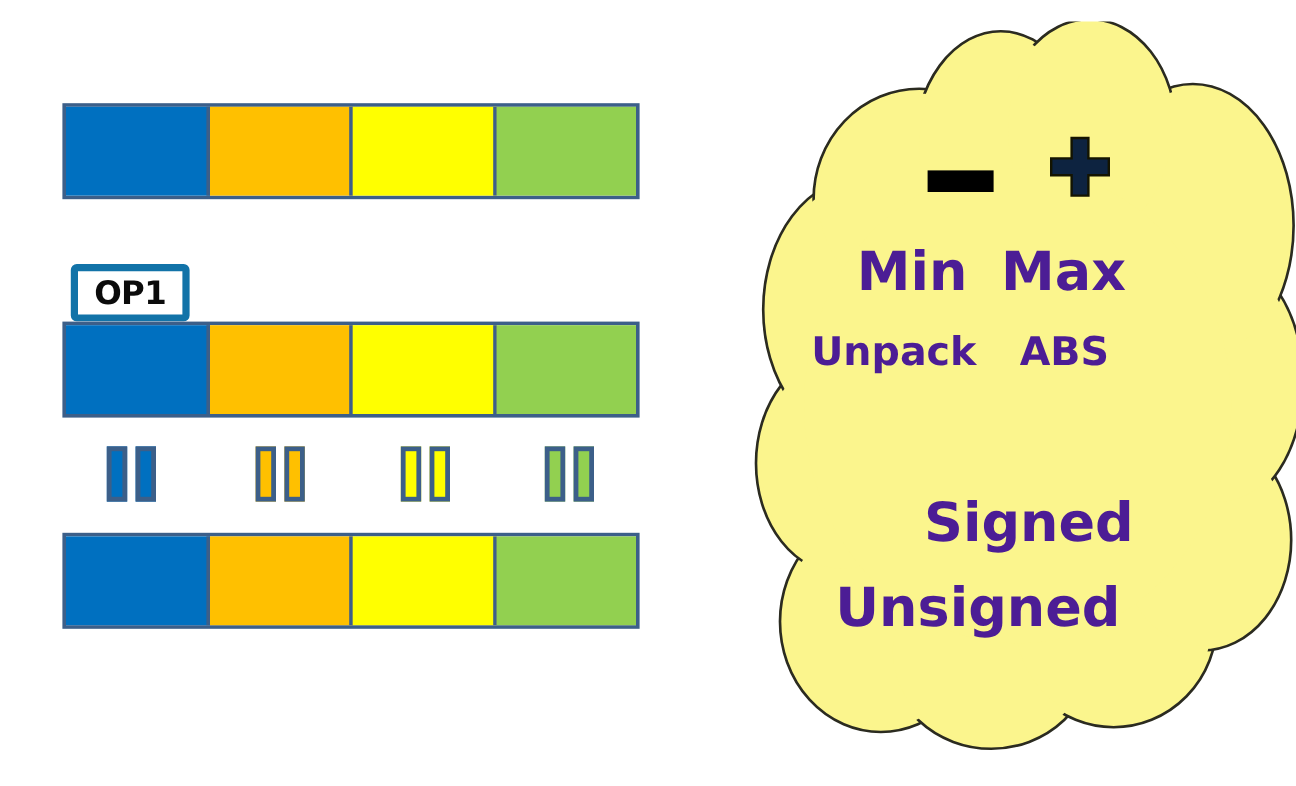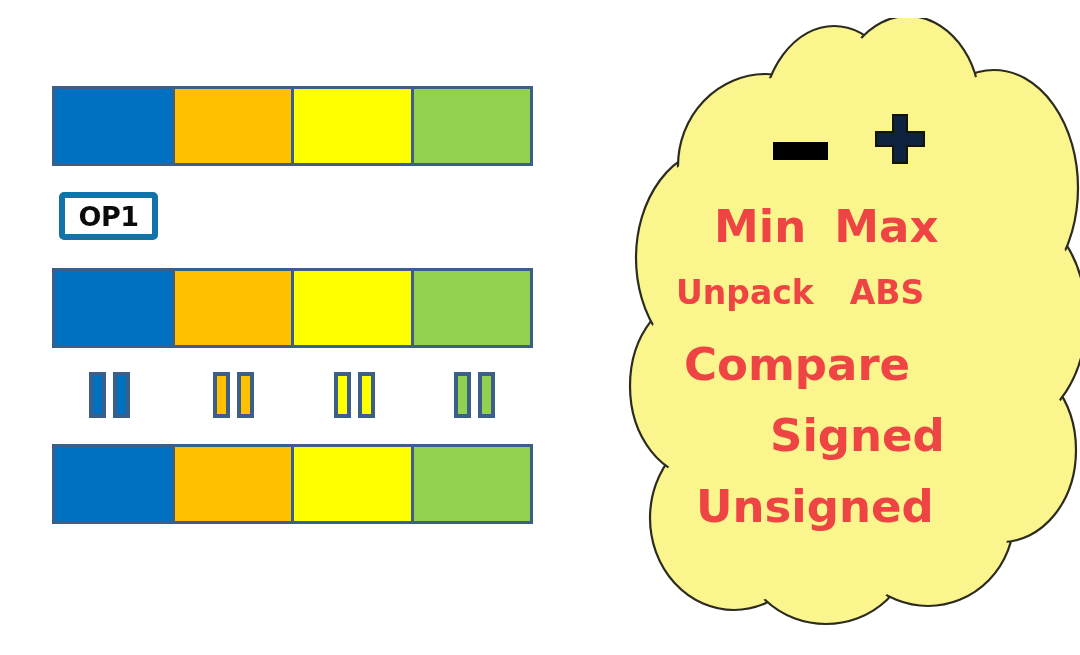--- a/index.html
+++ b/index.html
@@ -61,21 +61,21 @@
     justify-content: center;
   }
   .op-chip .op-text {
     font-family: "DejaVu Sans", sans-serif;
     font-weight: bold;
     font-size: 27px;
     line-height: 1;
     color: #0b0b0b;
     letter-spacing: -0.5px;
   }
-  #op-chip-1 { left: 59px;  border-color: #1273a8; }
+  #op-chip-1 { left: 59px;  border-color: #1273a8; margin-top: 28px; }
   #op-chip-2 { left: 188px; border-color: #ffc000; }
   #op-chip-3 { left: 311px; border-color: #ffff00; }
   #op-chip-4 { left: 427px; border-color: #92d050; }
 
   
   .pair-group {
     position: absolute;
     top: 372px;
     display: flex;
     gap: 7px;
@@ -103,21 +103,21 @@
     position: absolute;
     left: 0; top: 0;
     width: 482px;
     height: 620px;
     display: block;
   }
   .cloud-text {
     position: absolute;
     font-family: "DejaVu Sans", sans-serif;
     font-weight: bold;
-    color: #ef4444;
+    color: #4c1d95;
     white-space: nowrap;
     line-height: 1;
   }
   #cloud-row-minmax   { left: 116px; top: 186px; font-size: 45px; letter-spacing: 0px; }
   #cloud-row-minmax .gap { display: inline-block; width: 28px; }
   #cloud-row-unpackabs { left: 78px; top: 258px; font-size: 33px; }
   #cloud-row-unpackabs .gap { display: inline-block; width: 36px; }
   #cloud-row-compare  { left: 86px; top: 324px; font-size: 45px; }
   #cloud-row-signed   { left: 172px; top: 395px; font-size: 45px; }
   #cloud-row-unsigned { left: 98px;  top: 466px; font-size: 45px; }
@@ -233,18 +233,17 @@
     </svg>
 
     <div class="cloud-text" id="cloud-row-minmax">
       <span>Min</span><span class="gap"></span><span>Max</span>
     </div>
 
     <div class="cloud-text" id="cloud-row-unpackabs">
       <span>Unpack</span><span class="gap"></span><span>ABS</span>
     </div>
 
-    <div class="cloud-text" id="cloud-row-compare">Compare</div>
     <div class="cloud-text" id="cloud-row-signed">Signed</div>
     <div class="cloud-text" id="cloud-row-unsigned">Unsigned</div>
   </div>
 
 </div>
 
 </body></html>

